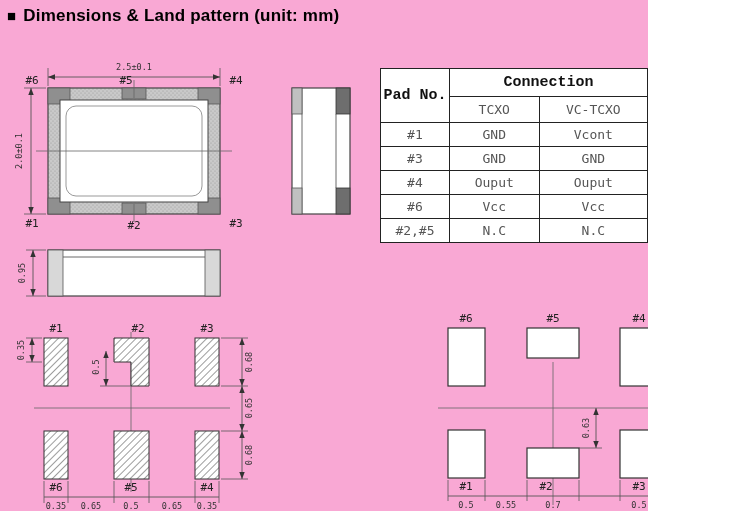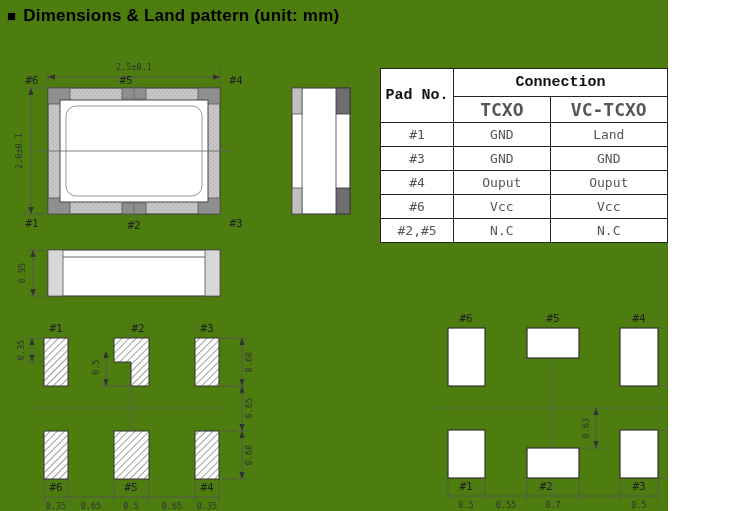--- a/index.html
+++ b/index.html
@@ -1,31 +1,31 @@
 <!DOCTYPE html>
 <html><head>
 <meta charset="utf-8">
 <style>
   html,body{margin:0;padding:0;background:#fff;}
-  .page{position:relative;width:648px;height:511px;background:#4d7c0f;overflow:hidden;
-        font-family:"Liberation Sans",sans-serif;padding-left:20px;}
+  .page{position:relative;width:648px;height:511px;background:#f9a8d4;overflow:hidden;
+        font-family:"Liberation Sans",sans-serif;}
   .title{position:absolute;left:7px;top:6px;font-size:17px;font-weight:600;color:#000;
          letter-spacing:0.2px;}
   .title .bullet{font-size:15px;margin-right:7px;}
   .drawings{position:absolute;left:0;top:0;}
   svg text{font-family:"DejaVu Sans Mono",monospace;fill:#222;}
   svg .lbl{font-size:11px;}
   svg .dim{font-size:8.5px;fill:#333;}
   .conn-table{position:absolute;left:380px;top:68px;border-collapse:collapse;table-layout:fixed;
               background:#fff;}
   .conn-table th,.conn-table td{border:1px solid #222;text-align:center;vertical-align:middle;
               padding:0;}
   .col-pad{width:78px}.col-tcxo{width:104px}.col-vc{width:128px}
   .hdr{font-family:"Liberation Mono",monospace;font-size:15px;font-weight:bold;color:#111;height:27px;}
-  .subhdr{font-family:"DejaVu Sans Mono",monospace;font-size:18px;font-weight:bold;color:#555;height:25px;}
+  .subhdr{font-family:"DejaVu Sans Mono",monospace;font-size:13px;font-weight:normal;color:#555;height:25px;}
   .val{font-family:"DejaVu Sans Mono",monospace;font-size:13px;color:#555;height:23px;}
 </style>
 </head>
 <body>
 
 <div class="page">
 
   <div class="title">
     <span class="bullet">■</span><span>Dimensions &amp; Land pattern (unit: mm)</span>
   </div>
@@ -207,21 +207,21 @@
         <th rowspan="2" class="hdr">Pad No.</th>
         <th colspan="2" class="hdr">Connection</th>
       </tr>
       <tr>
         <th class="subhdr">TCXO</th>
         <th class="subhdr">VC-TCXO</th>
       </tr>
       <tr>
         <td class="val">#1</td>
         <td class="val">GND</td>
-        <td class="val">Land</td>
+        <td class="val">Vcont</td>
       </tr>
       <tr>
         <td class="val">#3</td>
         <td class="val">GND</td>
         <td class="val">GND</td>
       </tr>
       <tr>
         <td class="val">#4</td>
         <td class="val">Ouput</td>
         <td class="val">Ouput</td>

